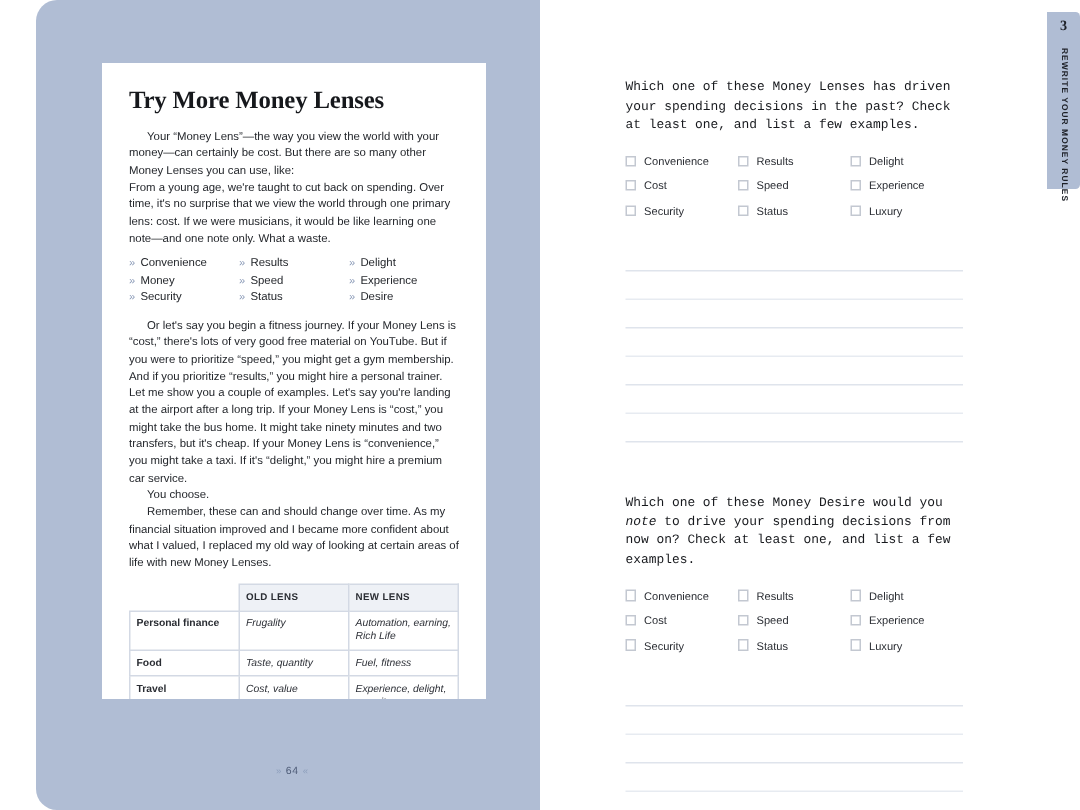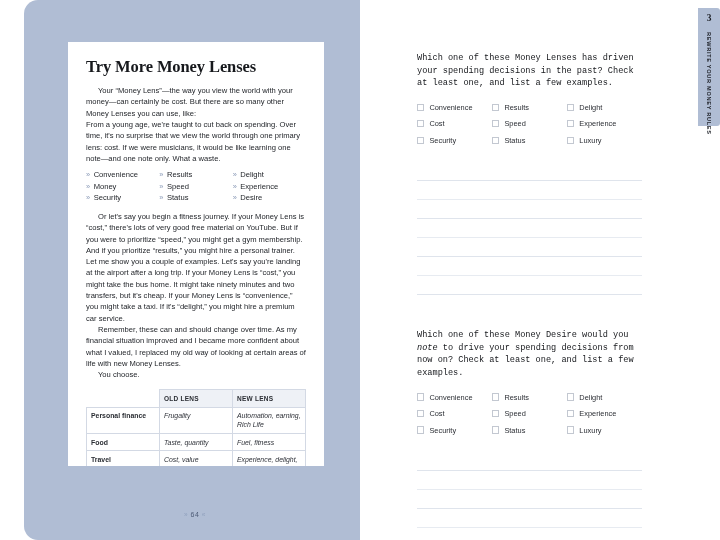--- a/index.html
+++ b/index.html
@@ -269,22 +269,22 @@
           </div>
           <div class="lens-item">
             <span class="lens-bullet">»</span>
             <span>Desire</span>
           </div>
         </div>
       </div>
 
       <p class="body-par indent">Or let's say you begin a fitness journey. If your Money Lens is “cost,” there's lots of very good free material on YouTube. But if you were to prioritize “speed,” you might get a gym membership. And if you prioritize “results,” you might hire a personal trainer.</p>
       <p class="body-par">Let me show you a couple of examples. Let's say you're landing at the airport after a long trip. If your Money Lens is “cost,” you might take the bus home. It might take ninety minutes and two transfers, but it's cheap. If your Money Lens is “convenience,” you might take a taxi. If it's “delight,” you might hire a premium car service.</p>
+      <p class="body-par indent">You choose.</p>
       <p class="body-par indent">Remember, these can and should change over time. As my financial situation improved and I became more confident about what I valued, I replaced my old way of looking at certain areas of life with new Money Lenses.</p>
-      <p class="body-par indent">You choose.</p>
 
       <table id="lens-table">
         <thead>
           <tr>
             <th class="corner"></th>
             <th>OLD LENS</th>
             <th>NEW LENS</th>
           </tr>
         </thead>
         <tbody>

